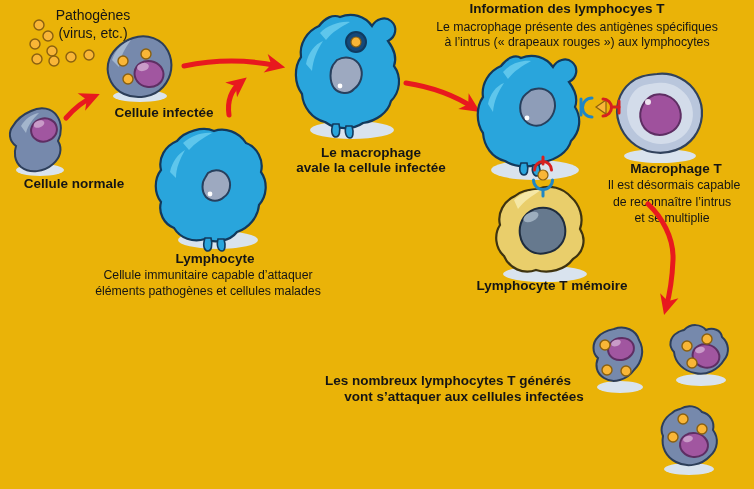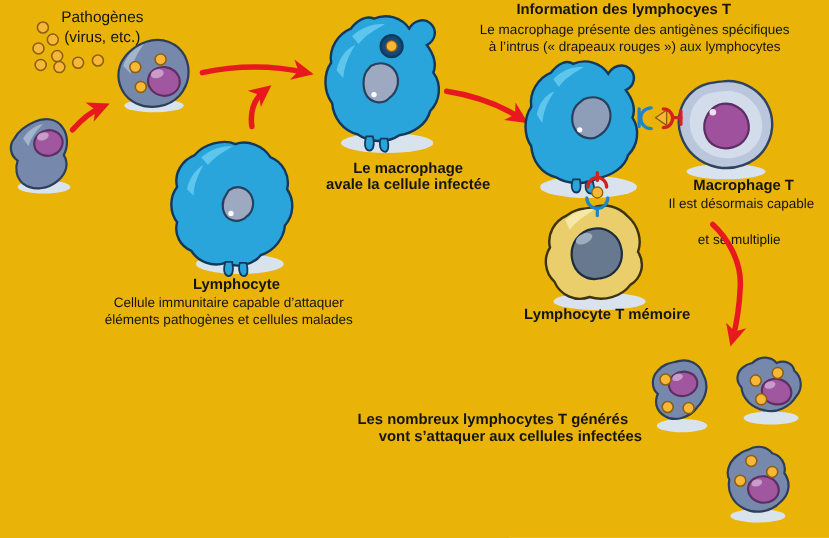--- a/index.html
+++ b/index.html
@@ -184,34 +184,37 @@
         <circle cx="683" cy="419" r="5"></circle>
           <circle cx="702" cy="429" r="5"></circle>
           <circle cx="673" cy="437" r="5"></circle>
       </g>
     </g>
   </svg>
 
   <div class="t r14" style="left:93px;top:7px">Pathogènes</div>
   <div class="t r14" style="left:93px;top:25px">(virus, etc.)</div>
 
+  <div class="t b" style="left:164px;top:105px">Cellule infectée</div>
+  <div class="t b" style="left:74px;top:176px">Cellule normale</div>
 
   <div class="t b" style="left:215px;top:251px">Lymphocyte</div>
   <div class="t r" style="left:208px;top:268px">Cellule immunitaire capable d’attaquer</div>
   <div class="t r" style="left:208px;top:284px">éléments pathogènes et cellules malades</div>
 
   <div class="t b" style="left:371px;top:145px">Le macrophage</div>
   <div class="t b" style="left:371px;top:160px">avale la cellule infectée</div>
 
   <div class="t b" style="left:567px;top:1px">Information des lymphocyes T</div>
   <div class="t r" style="left:577px;top:20px">Le macrophage présente des antigènes spécifiques</div>
   <div class="t r" style="left:577px;top:35px">à l’intrus (« drapeaux rouges ») aux lymphocytes</div>
 
   <div class="t b" style="left:676px;top:161px">Macrophage T</div>
   <div class="t r" style="left:674px;top:178px">Il est désormais capable</div>
+  <div class="t r" style="left:672px;top:195px">de reconnaître l’intrus</div>
   <div class="t r" style="left:672px;top:211px">et se multiplie</div>
 
   <div class="t b" style="left:448px;top:373px">Les nombreux lymphocytes T générés</div>
 
   <div class="t b" style="left:552px;top:278px">Lymphocyte T mémoire</div>
   <div class="t b" style="left:464px;top:389px">vont s’attaquer aux cellules infectées</div>
 
   <svg id="arrow-top-svg" width="754" height="489" viewBox="0 0 754 489">
     <defs>
       <marker id="ah2" viewBox="0 0 10 10" refX="6.5" refY="5" markerWidth="4.2" markerHeight="4.2" orient="auto-start-reverse">

